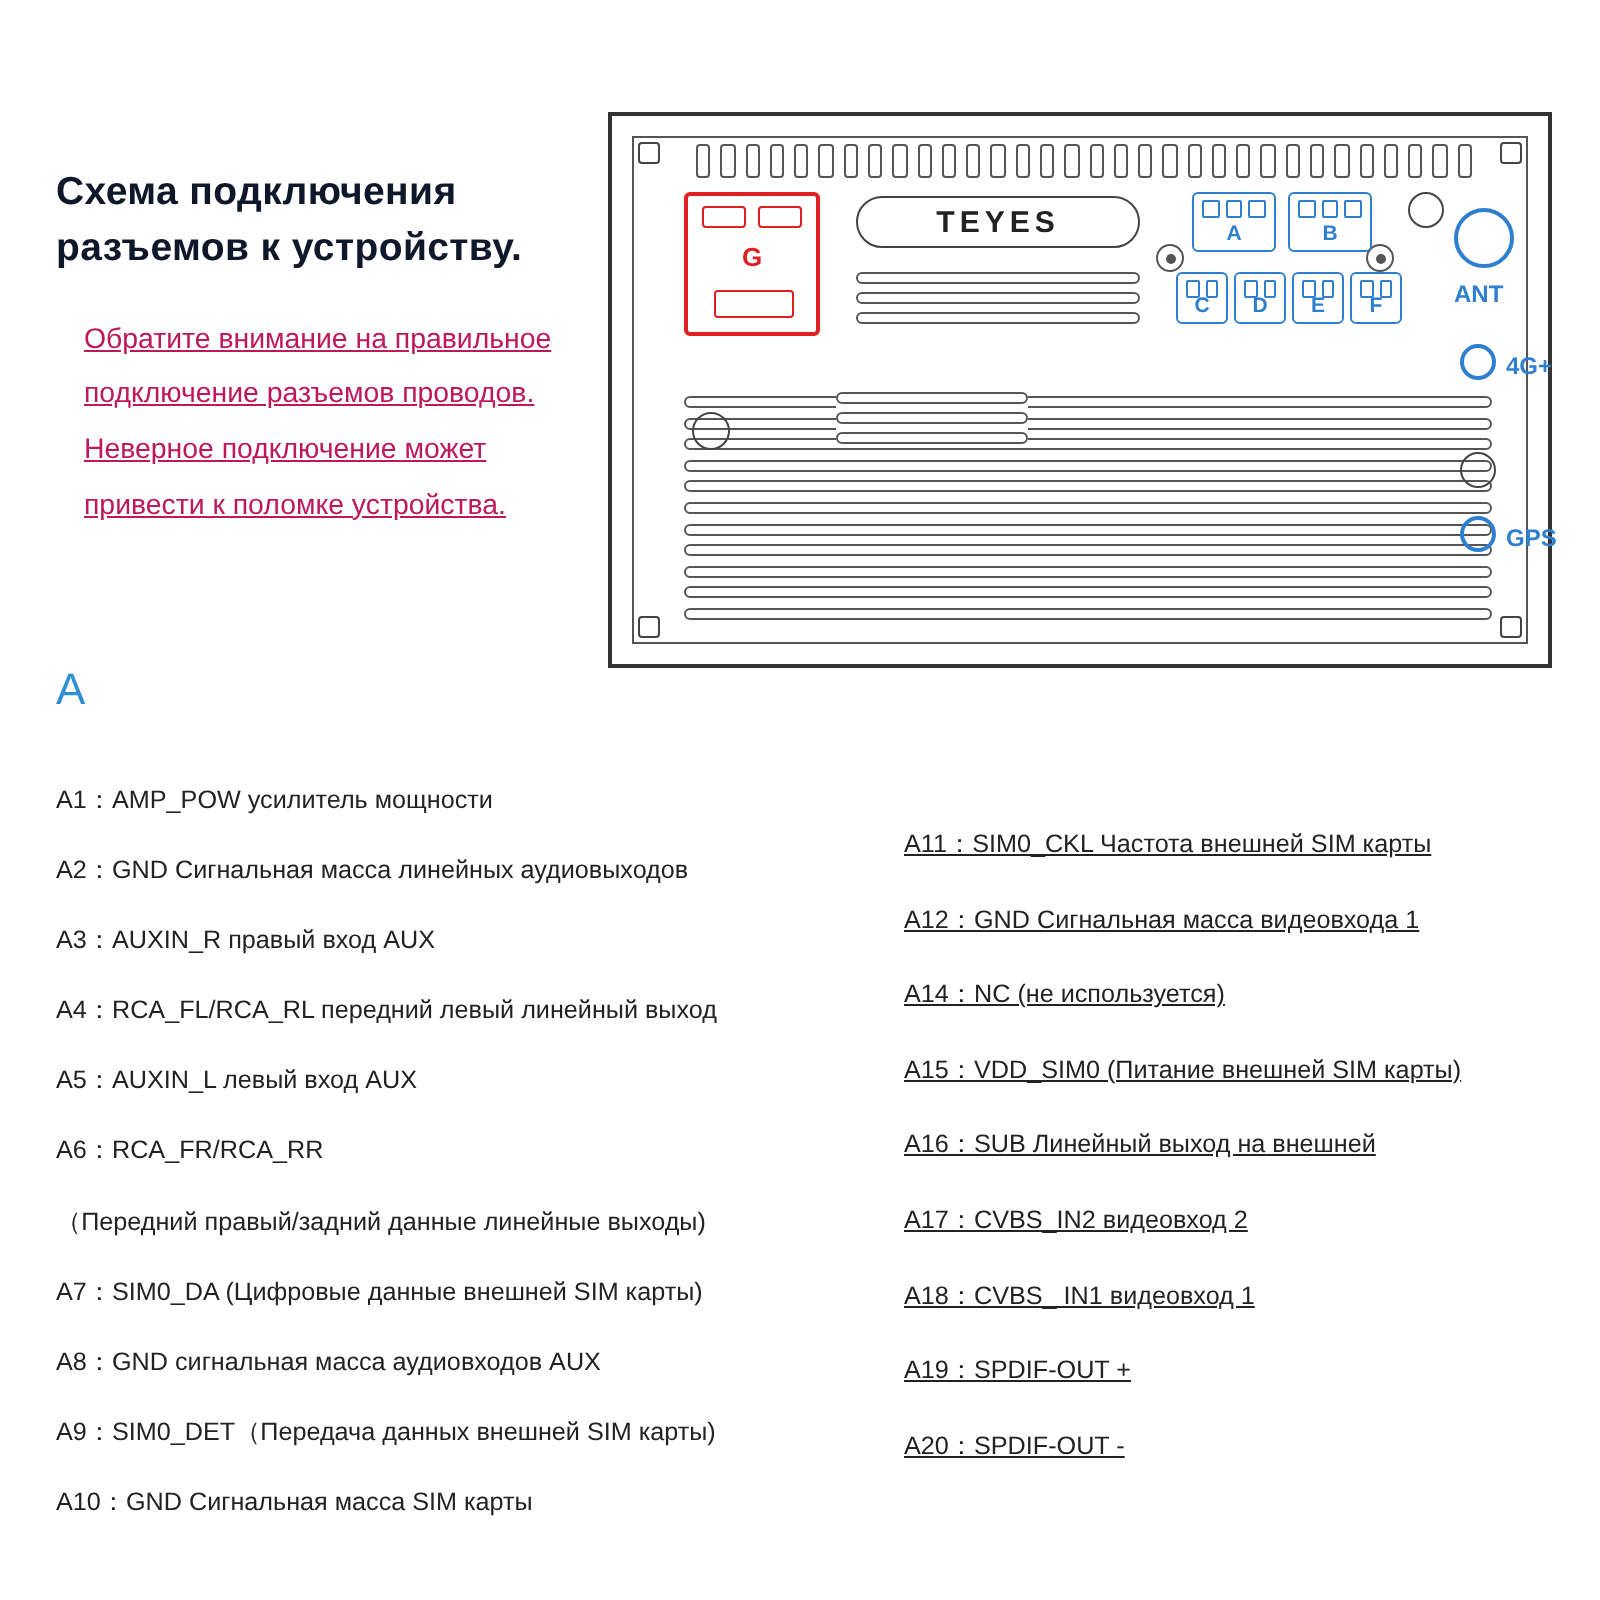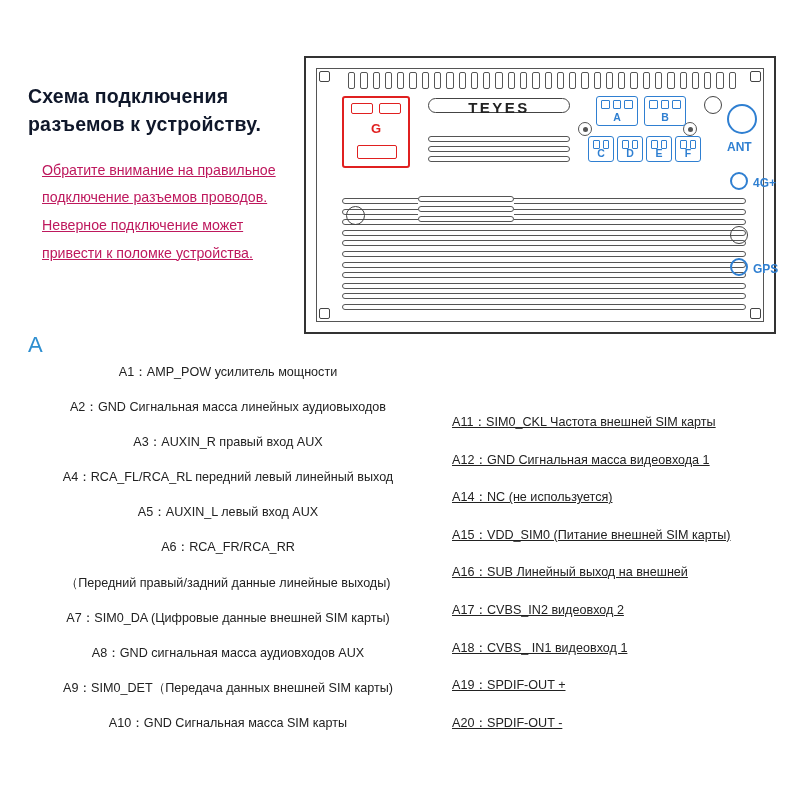--- a/index.html
+++ b/index.html
@@ -160,26 +160,26 @@
     font-weight: bold;
     color: #e02020;
   }
 
   
   .brand-plate {
     position: absolute;
     left: 122px;
     top: 40px;
     width: 142px;
-    height: 15px;
+    height: 26px;
     border: 1.5px solid #444;
     border-radius: 15px;
     box-sizing: border-box;
     display: flex;
-    align-items: flex-start;
+    align-items: center;
     justify-content: center;
     background: #fff;
     z-index: 4;
   }
   .brand-plate .brand-text {
     font-size: 15px;
     font-weight: bold;
     letter-spacing: 2.5px;
     color: #222;
   }
@@ -277,21 +277,21 @@
     font-weight: normal;
   }
 
   
   .pinlist {
     position: absolute;
     font-size: 12.6px;
     color: #222;
     line-height: 1.0;
   }
-  .col-left  { left: 28px;  top: 366px;  width: 400px; text-align: center; }
+  .col-left  { left: 28px;  top: 394px;  width: 400px; }
   .col-right { left: 452px; top: 416px;  width: 340px; text-decoration: underline; }
   .pin-row {
     margin-bottom: 22.5px;
     white-space: nowrap;
   }
   .col-right .pin-row { margin-bottom: 25px; }
 </style>
 </head>
 <body>
 

